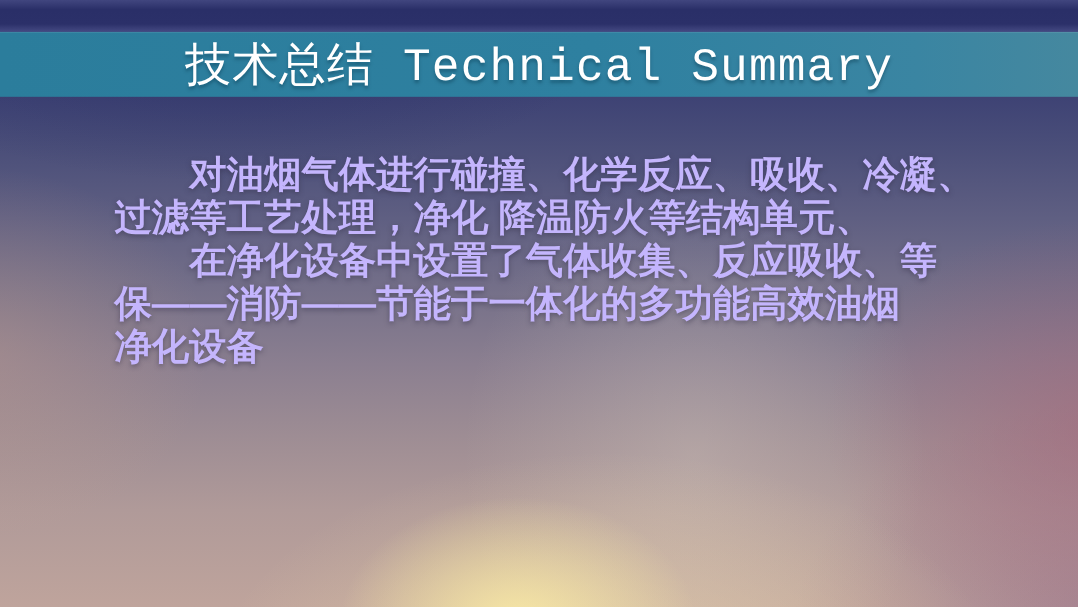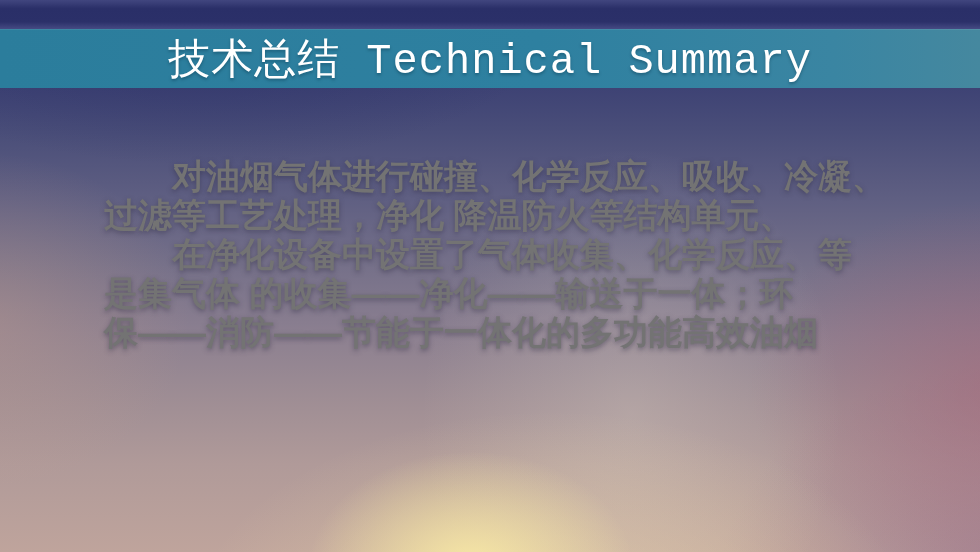--- a/index.html
+++ b/index.html
@@ -56,23 +56,23 @@
     font-size: 42px;
     letter-spacing: 1px;
     color: #ffffff;
     text-shadow: 0 2px 3px rgba(0, 40, 60, 0.35);
     white-space: nowrap;
   }
   
   .body-text {
     position: absolute;
     left: 104px;
-    top: 157px;
+    top: 140px;
     width: 800px;
-    color: #737373;
+    color: #c4b5fd;
     font-family: "Liberation Sans", "DejaVu Sans", sans-serif;
     font-weight: 700;
     font-size: 34px;
     line-height: 39px;
     text-shadow: 0 2px 5px rgba(50, 45, 70, 0.5);
   }
   .body-text .line {
     white-space: pre;
   }
   .body-text .line.indent {
@@ -84,17 +84,17 @@
 
 <div class="slide">
   <div class="bg"></div>
   <div class="top-bar"></div>
   <div class="title-band">
     <h1 class="title">技术总结 Technical Summary</h1>
   </div>
   <div class="body-text">
     <div class="line indent">对油烟气体进行碰撞、化学反应、吸收、冷凝、</div>
     <div class="line">过滤等工艺处理，净化 降温防火等结构单元、</div>
-    <div class="line indent">在净化设备中设置了气体收集、化学反应、等</div>
-    <div class="line">是集气体 的收集——净化——输送于一体；环</div>
+    <div class="line indent">在净化设备中设置了气体收集、反应吸收、等</div>
     <div class="line">保——消防——节能于一体化的多功能高效油烟</div>
+    <div class="line">净化设备</div>
   </div>
 </div>
 
 </body></html>

